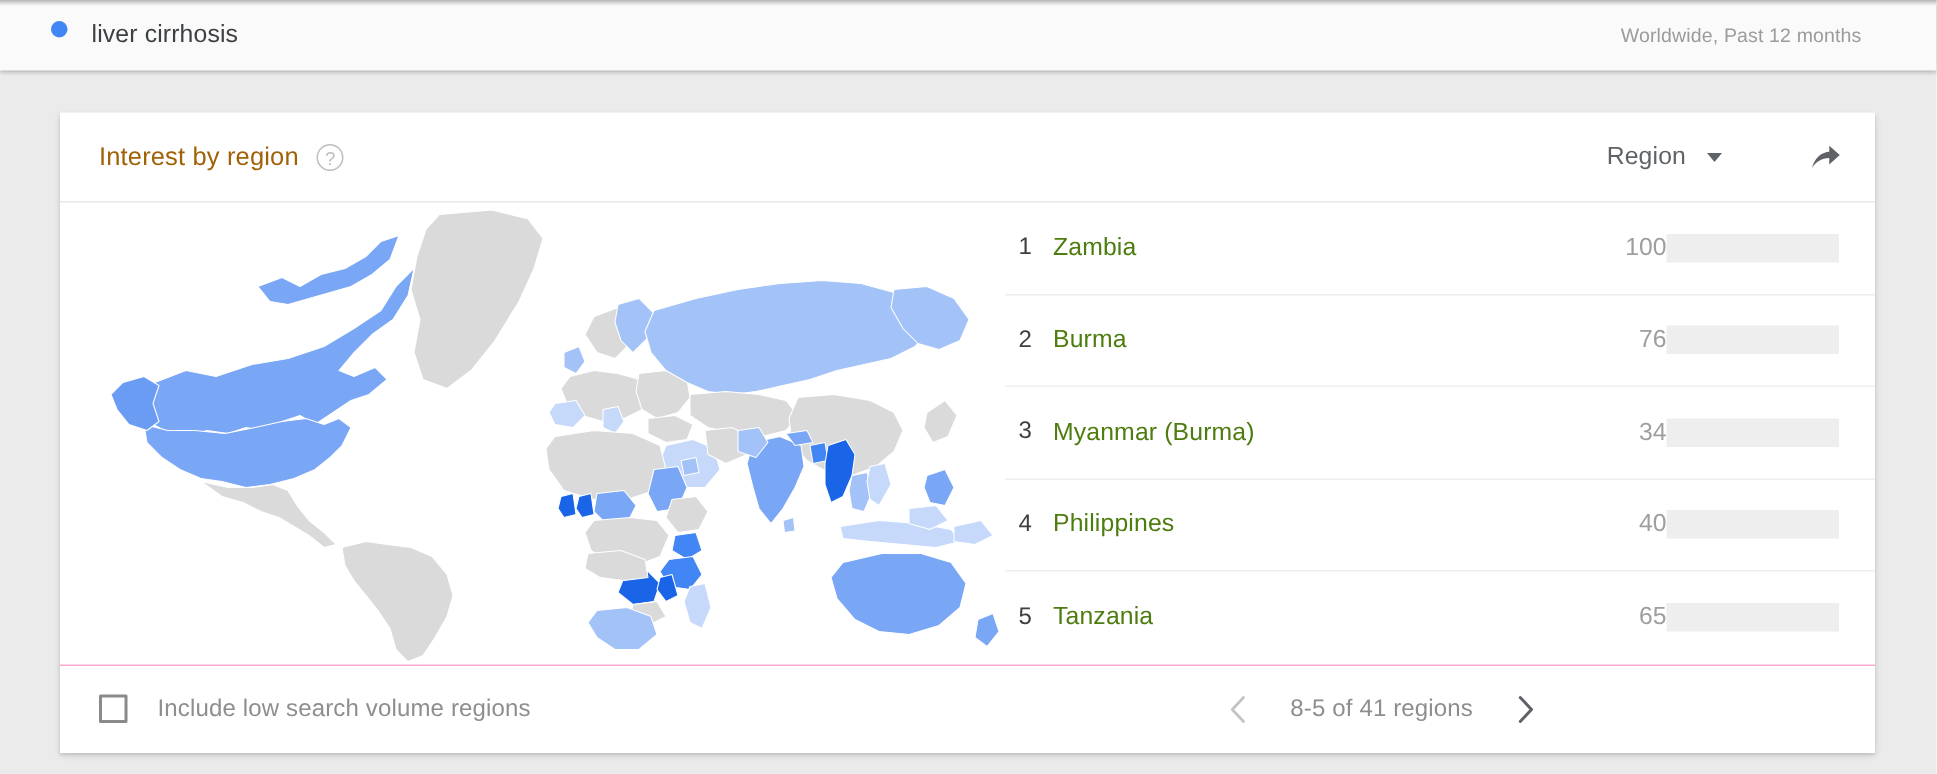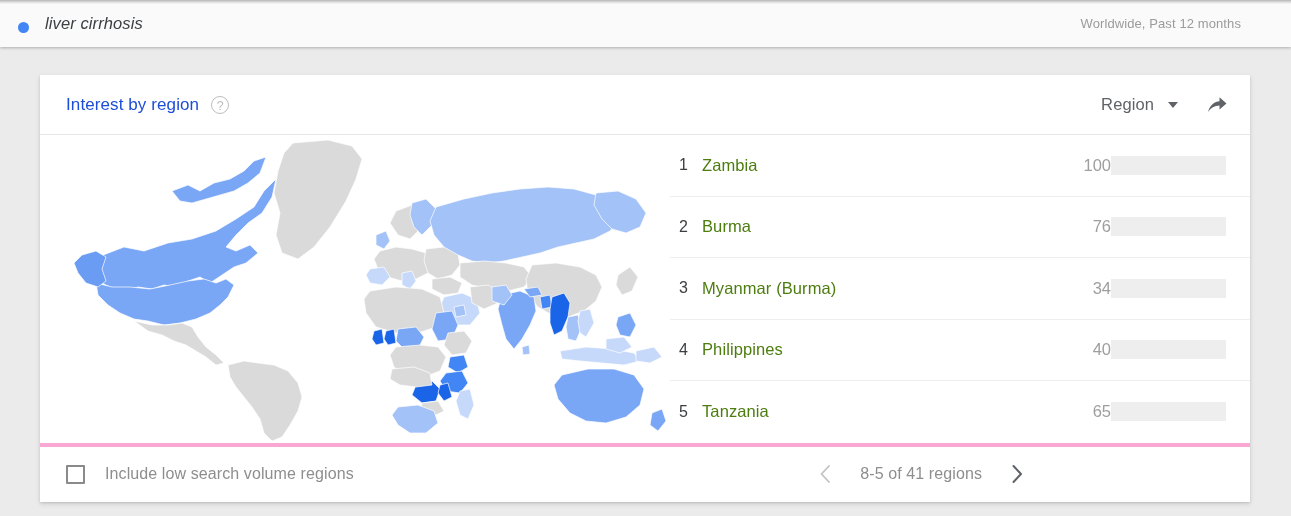--- a/index.html
+++ b/index.html
@@ -31,23 +31,22 @@
   }
   #query-header:before {
     content: "";
     position: absolute;
     left: 0; top: 0; right: 0;
     height: 4px;
     background: linear-gradient(to bottom, #b4b4b4 0%, #d8d8d8 45%, #fafafa 100%);
   }
   .query-left {
     display: flex;
-    align-items: flex-end;
-    padding-left: 18px;
-    font-style: italic;
+    align-items: flex-start;
+    padding-left: 34px;
   }
   .query-dot {
     width: 11px;
     height: 11px;
     border-radius: 50%;
     background: #4285f4;
     margin-right: 16px;
     flex: none;
   }
   .query-term {
@@ -79,41 +78,42 @@
   #card-header {
     height: 60px;
     border-bottom: 1px solid #e8e8e8;
     display: flex;
     align-items: center;
     padding: 0 20px 0 26px;
     box-sizing: border-box;
   }
   #card-title {
     font-size: 17px;
-    color: #1d4ed8;
+    color: #a16207;
     letter-spacing: .1px;
   }
   .help-icon {
     width: 18px;
     height: 18px;
     border: 1.6px solid #bdbdbd;
     border-radius: 50%;
     margin-left: 12px;
     color: #bdbdbd;
     font-size: 12.5px;
     line-height: 18px;
     text-align: center;
     font-family: "Liberation Sans", sans-serif;
     box-sizing: border-box;
     flex: none;
   }
   #card-header-right {
     margin-left: auto;
     display: flex;
     align-items: center;
+    gap: 30px;
   }
   #region-select {
     display: flex;
     align-items: center;
     cursor: pointer;
   }
   #region-select-label {
     font-size: 16.5px;
     color: #5f6368;
     letter-spacing: .1px;
@@ -187,21 +187,21 @@
     position: relative;
   }
   .bar-fill {
     height: 100%;
     background: #4285f4;
   }
 
   
   #card-footer {
     height: 58px;
-    border-top: 4px solid #f9a8d4;
+    border-top: 1px solid #f9a8d4;
     display: flex;
     align-items: center;
     padding: 0 22px 0 26px;
     box-sizing: border-box;
   }
   #low-volume-toggle {
     display: flex;
     align-items: center;
     cursor: pointer;
   }

